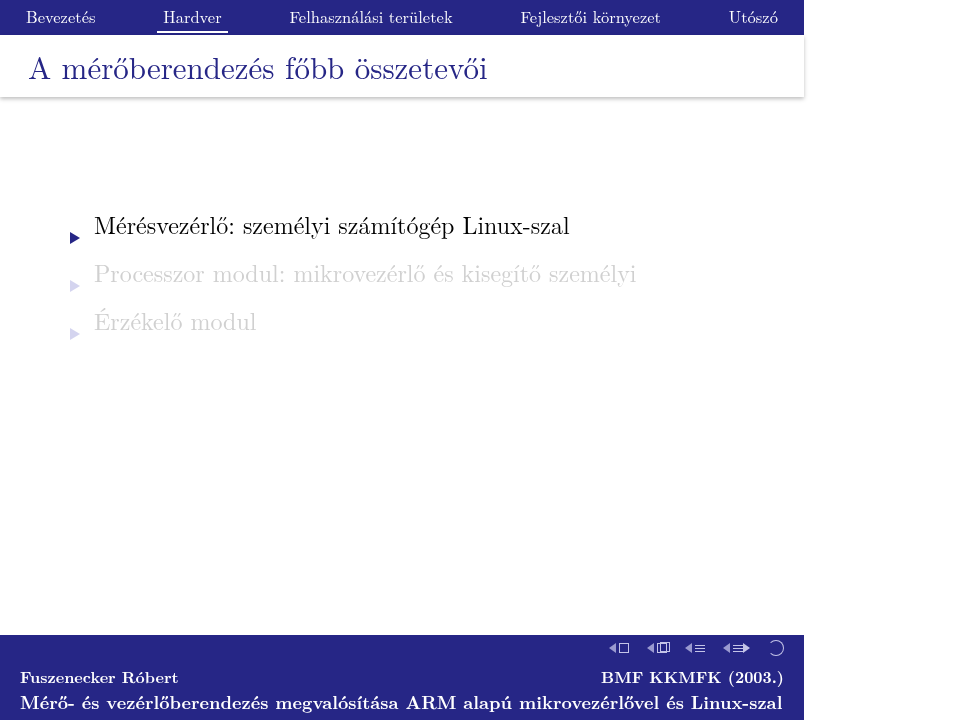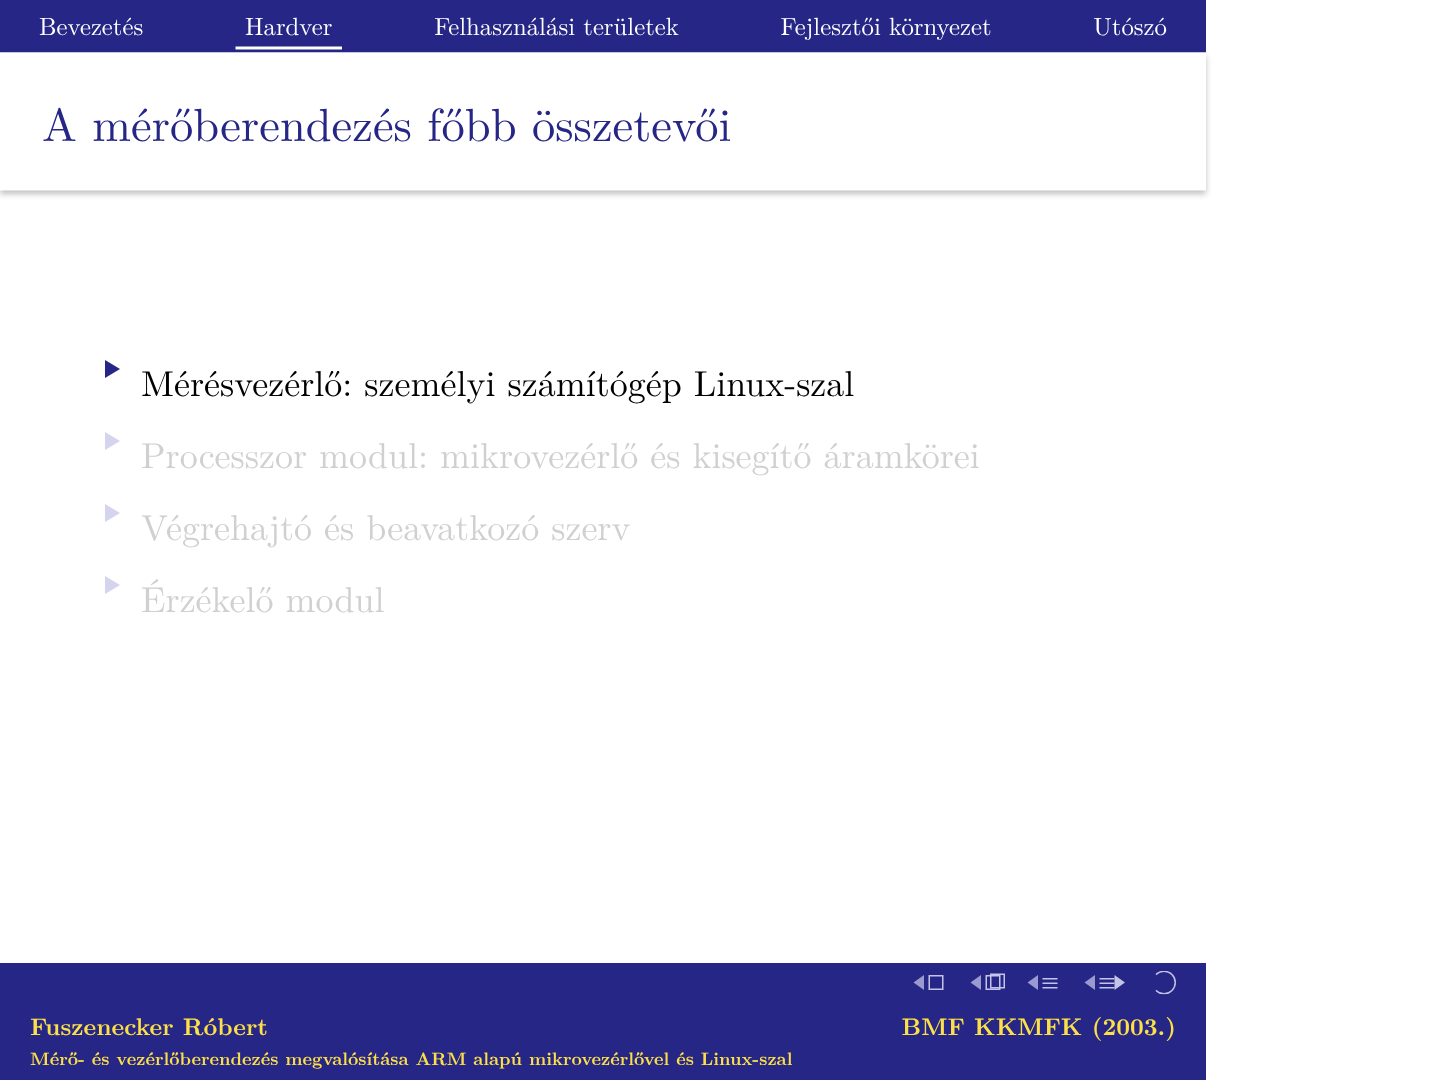--- a/index.html
+++ b/index.html
@@ -38,50 +38,50 @@
     left: 0;
     right: 0;
     bottom: -3px;
     height: 2px;
     background: #fff;
   }
   .title-bar {
     background: #fff;
     color: #262686;
     box-shadow: 0 2px 4px rgba(0,0,0,0.25);
-    padding: 24px 28px;
+    padding: 9px 28px;
     font-size: 31px;
   }
   .body {
     flex: 1;
     padding: 110px 70px 0 70px;
     font-size: 24px;
   }
   .bullet-line {
     display: flex;
-    align-items: flex-start;
+    align-items: flex-end;
     margin-bottom: 14px;
   }
   .bullet-mark {
     width: 0;
     height: 0;
     border-top: 6px solid transparent;
     border-bottom: 6px solid transparent;
     margin-right: 14px;
     flex-shrink: 0;
     position: relative;
     top: 3px;
   }
   .bullet-mark.revealed { border-left: 10px solid #262686; }
   .bullet-mark.dim { border-left: 10px solid #d4d4ef; }
   .bullet-text.revealed { color: #000; }
   .bullet-text.dim { color: #d0d0d0; }
   .footer {
     background: #262686;
-    color: #fde047;
+    color: #ffffff;
   }
   .nav-controls {
     display: flex;
     justify-content: flex-end;
     align-items: center;
     gap: 18px;
     padding: 5px 20px 7px 0;
     color: #b0b0d8;
     font-size: 14px;
   }
@@ -117,21 +117,21 @@
   }
   .footer-bar {
     display: flex;
     justify-content: space-between;
     padding: 2px 20px 0 20px;
     font-size: 16px;
     font-weight: bold;
   }
   .footer-sub {
     padding: 1px 20px 6px 20px;
-    font-size: 12px;
+    font-size: 18px;
     font-weight: bold;
   }
 </style>
 </head>
 <body>
 
 <div class="slide">
 
   <div class="nav">
     <span class="nav-item">Bevezetés</span>
@@ -145,25 +145,21 @@
     <span>A mérőberendezés főbb összetevői</span>
   </div>
 
   <div class="body">
     <div class="bullet-line">
       <span class="bullet-mark revealed"></span>
       <span class="bullet-text revealed">Mérésvezérlő: személyi számítógép Linux-szal</span>
     </div>
     <div class="bullet-line">
       <span class="bullet-mark dim"></span>
-      <span class="bullet-text dim">Processzor modul: mikrovezérlő és kisegítő áramkörei</span>
-    </div>
-    <div class="bullet-line">
-      <span class="bullet-mark dim"></span>
-      <span class="bullet-text dim">Végrehajtó és beavatkozó szerv</span>
+      <span class="bullet-text dim">Processzor modul: mikrovezérlő és kisegítő személyi</span>
     </div>
     <div class="bullet-line">
       <span class="bullet-mark dim"></span>
       <span class="bullet-text dim">Érzékelő modul</span>
     </div>
   </div>
 
   <div class="footer">
     <div class="nav-controls">
       <span class="nav-btn">

